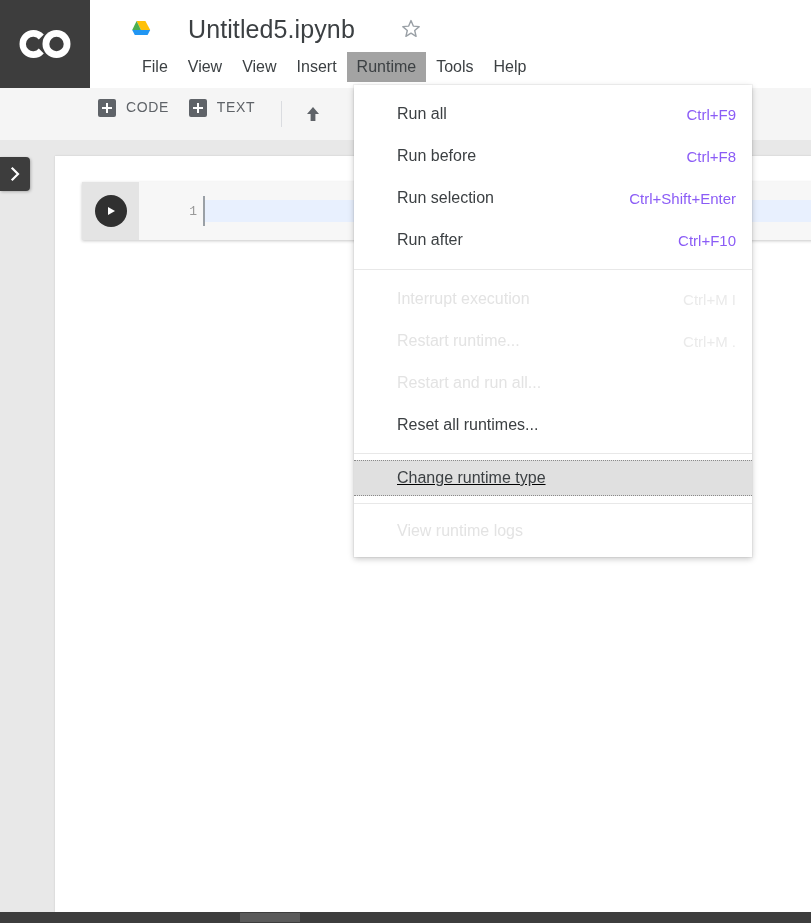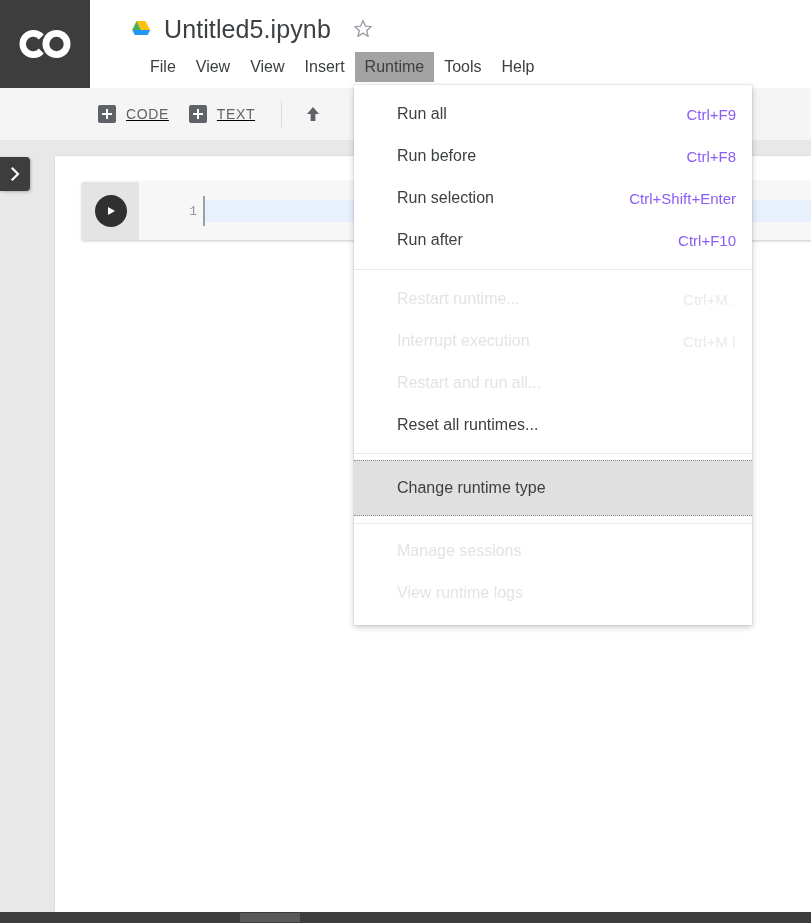--- a/index.html
+++ b/index.html
@@ -48,20 +48,21 @@
     align-items: center;
     justify-content: center;
   }
   .title-row {
     position: absolute;
     left: 128px;
     top: 8px;
     height: 42px;
     display: flex;
     align-items: center;
+    gap: 24px;
   }
   .drive-icon {
     width: 26px;
     height: 24px;
     margin-right: 10px;
     display: block;
   }
   .doc-title {
     font-size: 25px;
     color: #3c4043;
@@ -69,21 +70,21 @@
     white-space: nowrap;
   }
   .star-icon {
     margin-left: 20px;
     width: 24px;
     height: 24px;
     display: block;
   }
   .menubar {
     position: absolute;
-    left: 140px;
+    left: 132px;
     top: 52px;
     height: 32px;
     display: flex;
     align-items: flex-start;
   }
   .menubar-item {
     font-size: 16px;
     color: #3c4043;
     padding: 0 10px;
     line-height: 30px;
@@ -110,26 +111,24 @@
   .tb-inner {
     position: absolute;
     left: 90px;
     top: 0;
     height: 52px;
     display: flex;
     align-items: center;
   }
   .tb-btn {
     display: flex;
-    align-items: center;
     height: 30px;
     padding: 0 8px;
     margin-right: 4px;
     cursor: default;
-    text-decoration: underline;
   }
   .plus-sq {
     width: 18px;
     height: 18px;
     border-radius: 2px;
     background: #5f6368;
     position: relative;
     margin-right: 10px;
     flex: 0 0 auto;
   }
@@ -259,21 +258,21 @@
 
   
   .menu-panel {
     position: absolute;
     left: 354px;
     top: 85px;
     width: 398px;
     background: #ffffff;
     box-shadow: 0 2px 6px rgba(0,0,0,0.22), 0 0 0 1px rgba(0,0,0,0.04);
     z-index: 30;
-    padding: 8px 0 11px 0;
+    padding: 8px 0 5px 0;
   }
   .menu-item {
     height: 42px;
     display: flex;
     align-items: center;
     padding: 0 16px 0 43px;
     cursor: default;
     box-sizing: border-box;
   }
   .menu-item .mi-label {
@@ -287,21 +286,22 @@
     color: #8b5cf6;
     white-space: nowrap;
     padding-left: 24px;
   }
   .menu-item.disabled .mi-label { color: #e3e3e3; }
   .menu-item.disabled .mi-accel { color: #eaeaea; }
   .menu-item.highlight {
     background: #e0e0e0;
     border-top: 1px dotted #8a8a8a;
     border-bottom: 1px dotted #8a8a8a;
-    height: 56px;
+    height: 36px;
+    text-decoration: underline;
   }
   .menu-sep {
     height: 1px;
     background: #e8e8e8;
     margin: 8px 0;
   }
   .menu-sep.tight { margin: 7px 0 6px 0; }
 
   
   .bottom-bar {
@@ -420,42 +420,39 @@
       <div class="menu-item">
         <span class="mi-label">Run selection</span>
         <span class="mi-accel">Ctrl+Shift+Enter</span>
       </div>
       <div class="menu-item">
         <span class="mi-label">Run after</span>
         <span class="mi-accel">Ctrl+F10</span>
       </div>
       <div class="menu-sep"></div>
       <div class="menu-item disabled">
+        <span class="mi-label">Interrupt execution</span>
+        <span class="mi-accel">Ctrl+M I</span>
+      </div>
+      <div class="menu-item disabled">
         <span class="mi-label">Restart runtime...</span>
         <span class="mi-accel">Ctrl+M .</span>
-      </div>
-      <div class="menu-item disabled">
-        <span class="mi-label">Interrupt execution</span>
-        <span class="mi-accel">Ctrl+M I</span>
       </div>
       <div class="menu-item disabled">
         <span class="mi-label">Restart and run all...</span>
       </div>
       <div class="menu-item">
         <span class="mi-label">Reset all runtimes...</span>
       </div>
       <div class="menu-sep tight"></div>
       <div class="menu-item highlight">
         <span class="mi-label">Change runtime type</span>
       </div>
       <div class="menu-sep tight"></div>
       <div class="menu-item disabled">
-        <span class="mi-label">Manage sessions</span>
-      </div>
-      <div class="menu-item disabled">
         <span class="mi-label">View runtime logs</span>
       </div>
     </div>
 
   <div class="bottom-bar">
     <div class="bottom-thumb"></div>
   </div>
 
 </div>
 

